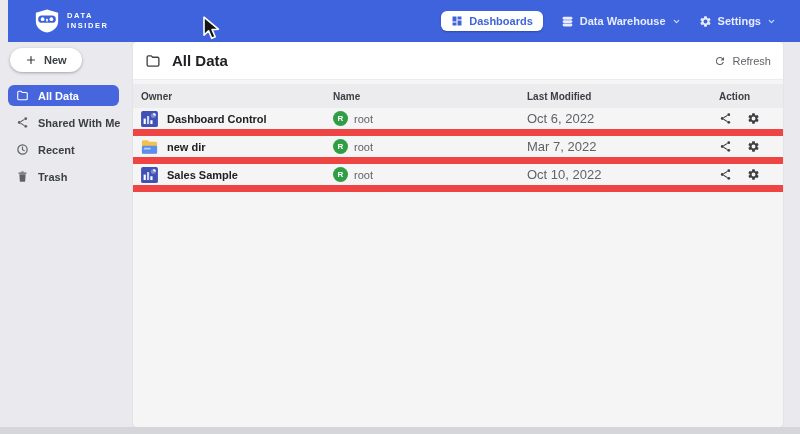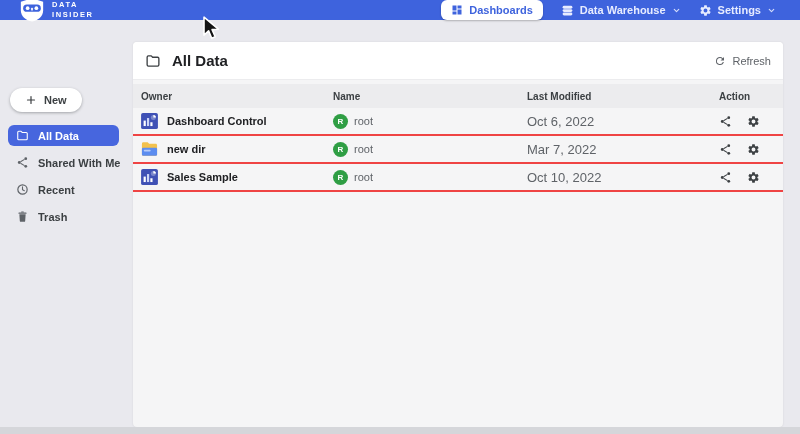--- a/index.html
+++ b/index.html
@@ -5,38 +5,38 @@
   :root{
     --topbar:#3e63dd; --active-item:#4766de; --avatar-green:#2f9e44;
     --file-icon-blue:#3f51b5; --folder-yellow:#f2c14e; --folder-blue:#5c8df0;
   }
   *{box-sizing:border-box; margin:0; padding:0;}
   html,body{width:800px; height:434px; overflow:hidden;}
   body{font-family:"Liberation Sans", sans-serif; background:#e9e9ee; position:relative;}
   .screen{position:absolute; inset:0;}
 
   
-  .topbar{position:absolute; top:0; left:0; right:0; height:20px; background:var(--topbar);
-    display:flex; align-items:center; padding:0 24px 0 19px;}
+  .topbar{position:absolute; top:0; left:8px; right:0; height:42px; background:var(--topbar);
+    display:flex; align-items:center; padding:0 24px 0 26px;}
   .brand{display:flex; align-items:center; gap:7px;}
   .brand svg{display:block;}
   .brand-text{display:flex; flex-direction:column; color:#fff; font-size:7.5px; font-weight:bold;
     letter-spacing:1.6px; line-height:1.35;}
   .topnav{margin-left:auto; display:flex; align-items:center; gap:18px;}
   .nav-pill{display:flex; align-items:center; gap:6px; background:#fff; color:var(--topbar);
     border:none; border-radius:6px; padding:4px 10px; font-family:inherit; font-size:11px;
     font-weight:bold; cursor:pointer; box-shadow:0 1px 2px rgba(0,0,0,.25);}
   .nav-item{display:flex; align-items:center; gap:6px; background:transparent; border:none;
     color:#e7ecff; font-family:inherit; font-size:11px; font-weight:bold; cursor:pointer;}
   .ic12{width:12px; height:12px;}
   .ic13{width:13px; height:13px;}
   .chev{width:9px; height:9px; opacity:.9;}
 
   
-  .sidebar{position:absolute; top:33px; left:0; width:127px; bottom:7px; padding-top:15px;margin-top:40px;}
+  .sidebar{position:absolute; top:33px; left:0; width:127px; bottom:7px; padding-top:15px;}
   .new-btn{display:inline-flex; align-items:center; gap:7px; margin-left:10px; background:#fff;
     border:none; border-radius:15px; padding:6px 15px; font-family:inherit; font-size:11px;
     font-weight:bold; color:#3c4043; cursor:pointer; box-shadow:0 1px 3px rgba(60,64,67,.4);}
   .menu{margin-top:13px; display:flex; flex-direction:column; gap:6px;}
   .menu-item{display:flex; align-items:center; gap:9px; margin:0 8px; padding:4px 8px;
     border-radius:6px; font-size:11px; font-weight:bold; color:#3c4043; cursor:pointer;
     white-space:nowrap;}
   .menu-item .mi{width:13px; height:13px; flex:none; color:#5f6368;}
   .menu-item.active{background:var(--active-item); color:#fff;}
   .menu-item.active .mi{color:#fff;}
@@ -47,21 +47,21 @@
   .card-header{height:38px; background:#fff; border-bottom:1px solid #ececee; display:flex;
     align-items:center; padding:0 12px;}
   .card-header .hfolder{width:16px; height:16px; color:#3c4043;}
   .page-title{font-size:15px; font-weight:bold; color:#202124; margin-left:11px;}
   .refresh{margin-left:auto; display:flex; align-items:center; gap:6px; background:transparent;
     border:none; color:#5f6368; font-family:inherit; font-size:11px; cursor:pointer;}
   .refresh svg{width:12px; height:12px;}
 
   .grid{display:grid; grid-template-columns:192px 194px 192px 1fr; align-items:center; padding:0 8px;}
   .thead{height:24px; background:#ececee; font-size:10px; font-weight:bold; color:#3c4043; margin-top:4px;}
-  .trow{height:28px; border-bottom:2px solid #ef4444; font-size:11px; cursor:pointer;}
+  .trow{height:28px; border-bottom:7px solid #ef4444; font-size:11px; cursor:pointer;}
   .cell{display:flex; align-items:center; min-width:0;}
   .file-ic{width:17px; height:16px; flex:none;}
   .fname{margin-left:9px; font-weight:bold; color:#202124; white-space:nowrap;}
   .avatar{width:15px; height:15px; border-radius:50%; background:var(--avatar-green); color:#fff;
     font-size:8px; font-weight:bold; display:flex; align-items:center; justify-content:center; flex:none;}
   .owner{margin-left:6px; color:#5f6368;}
   .date-cell span{color:#5f6368; font-size:13px;}
   .action-cell{gap:15px;}
   .act{background:transparent; border:none; padding:0; color:#3c4043; cursor:pointer;
     width:13px; height:13px; display:flex; align-items:center; justify-content:center;}

